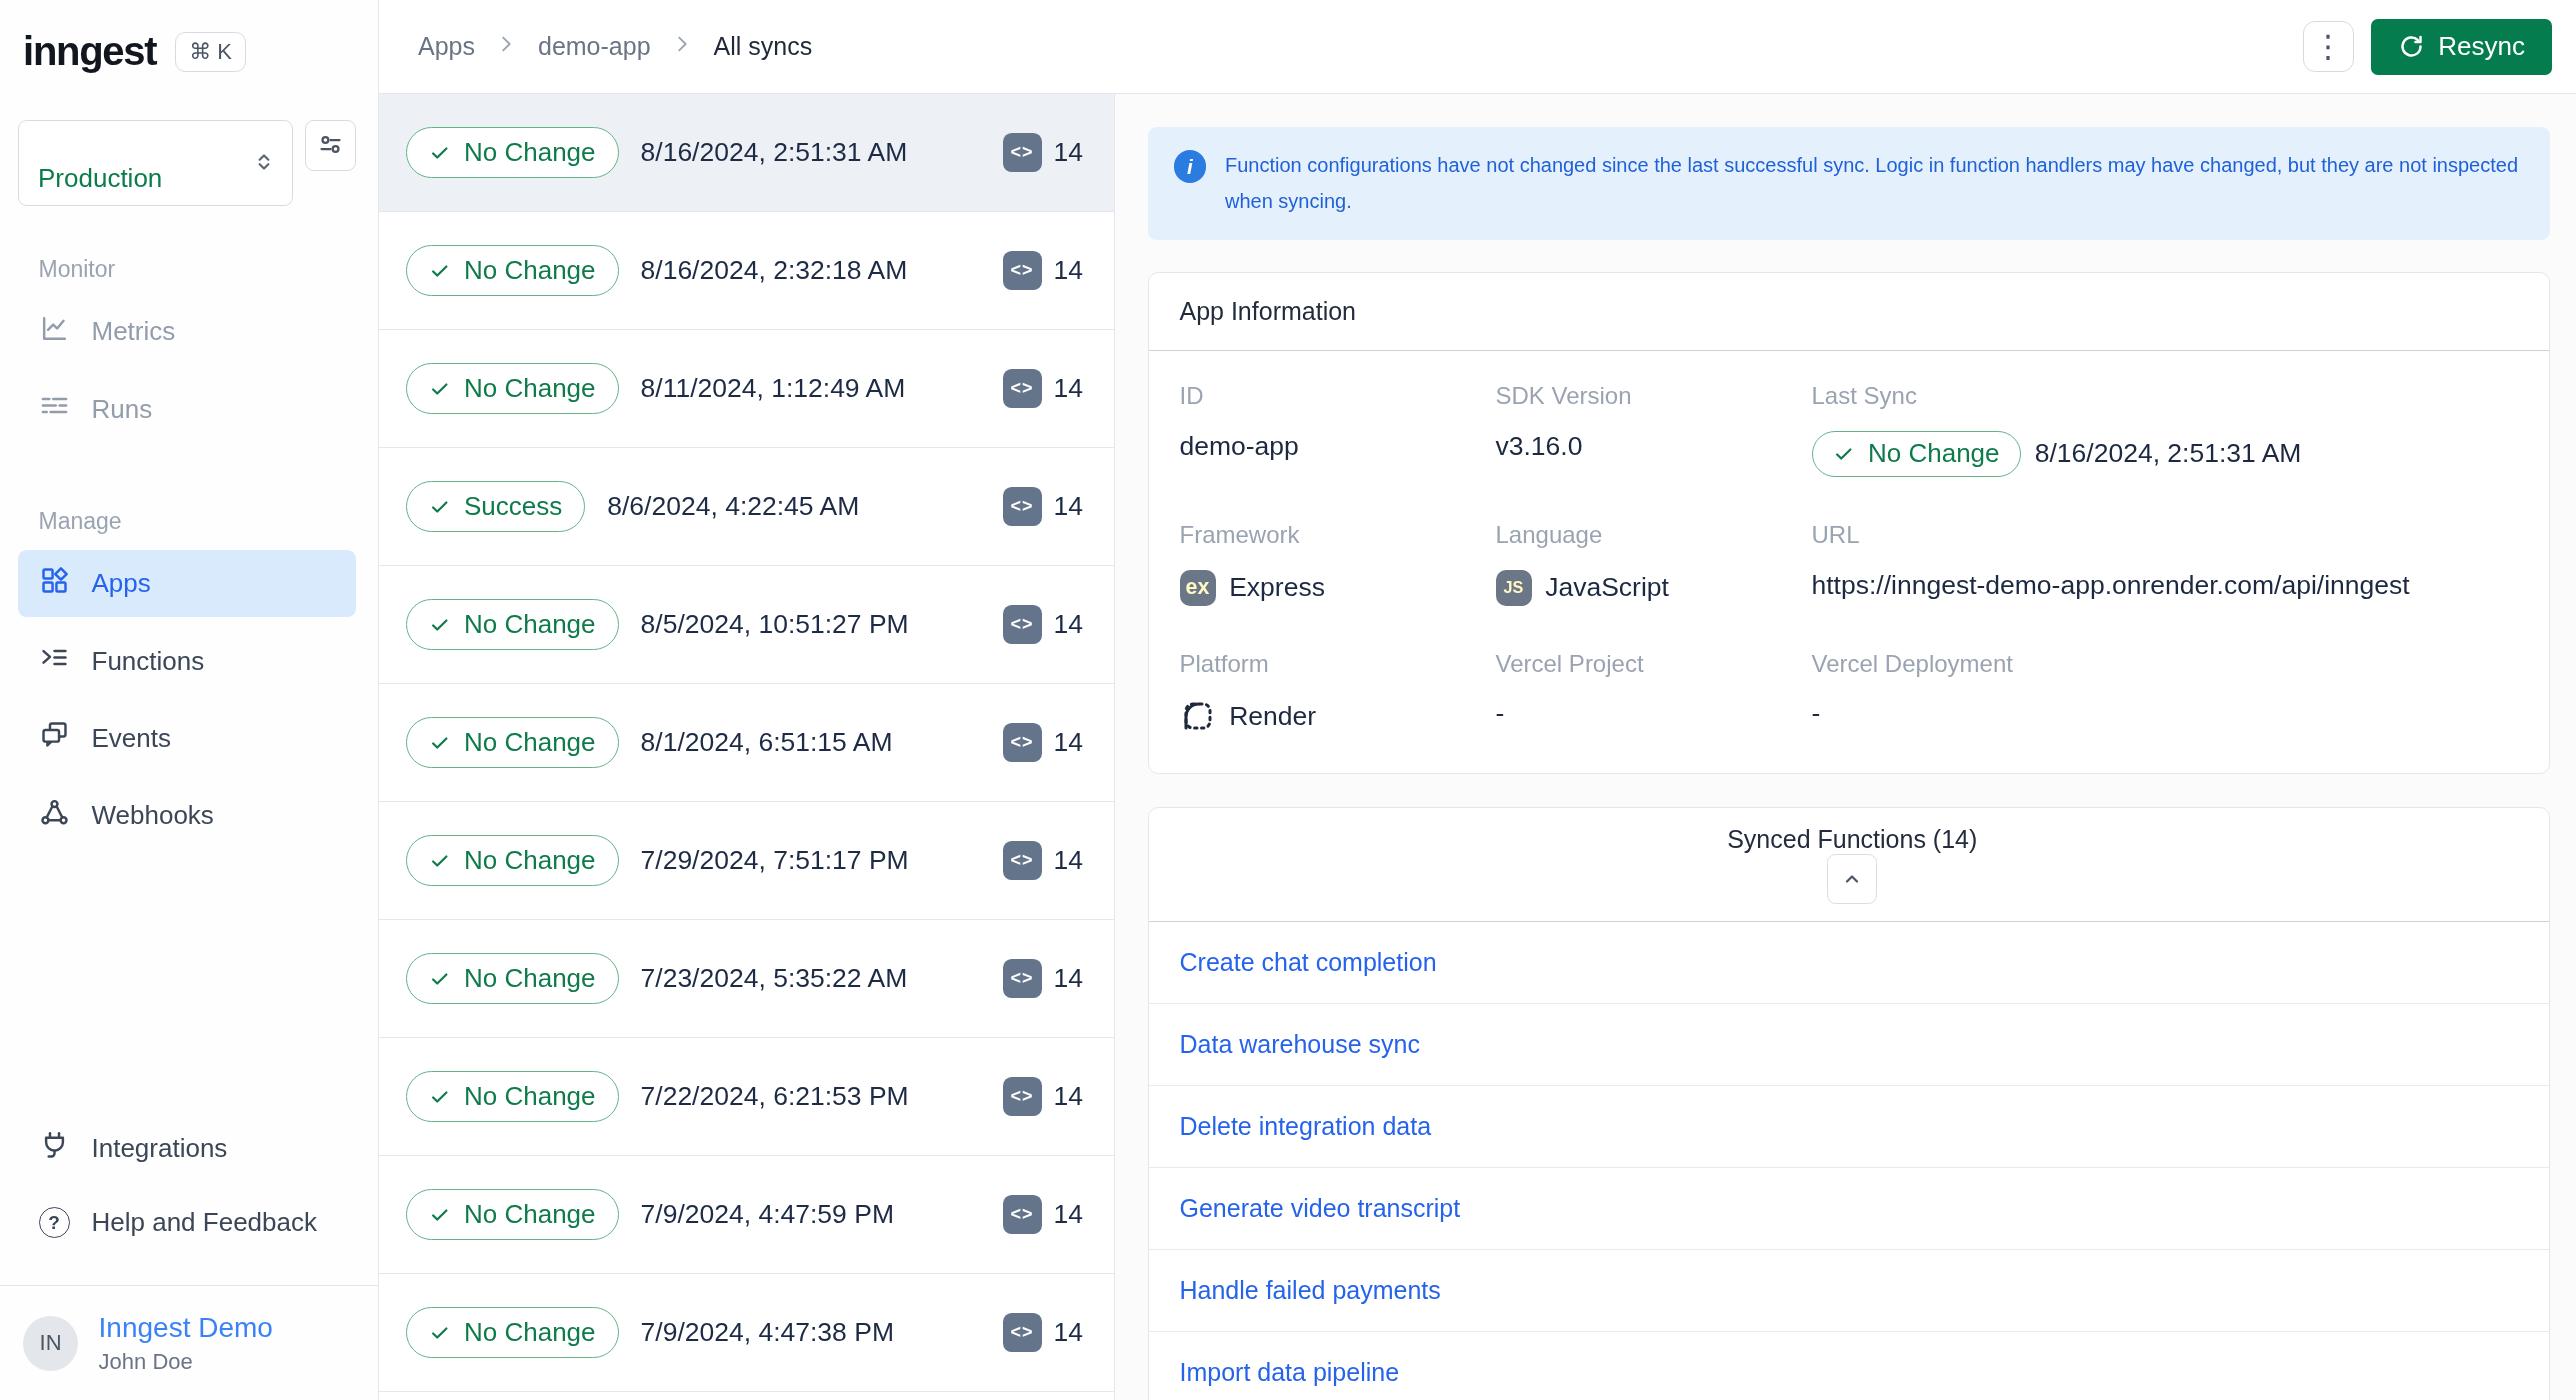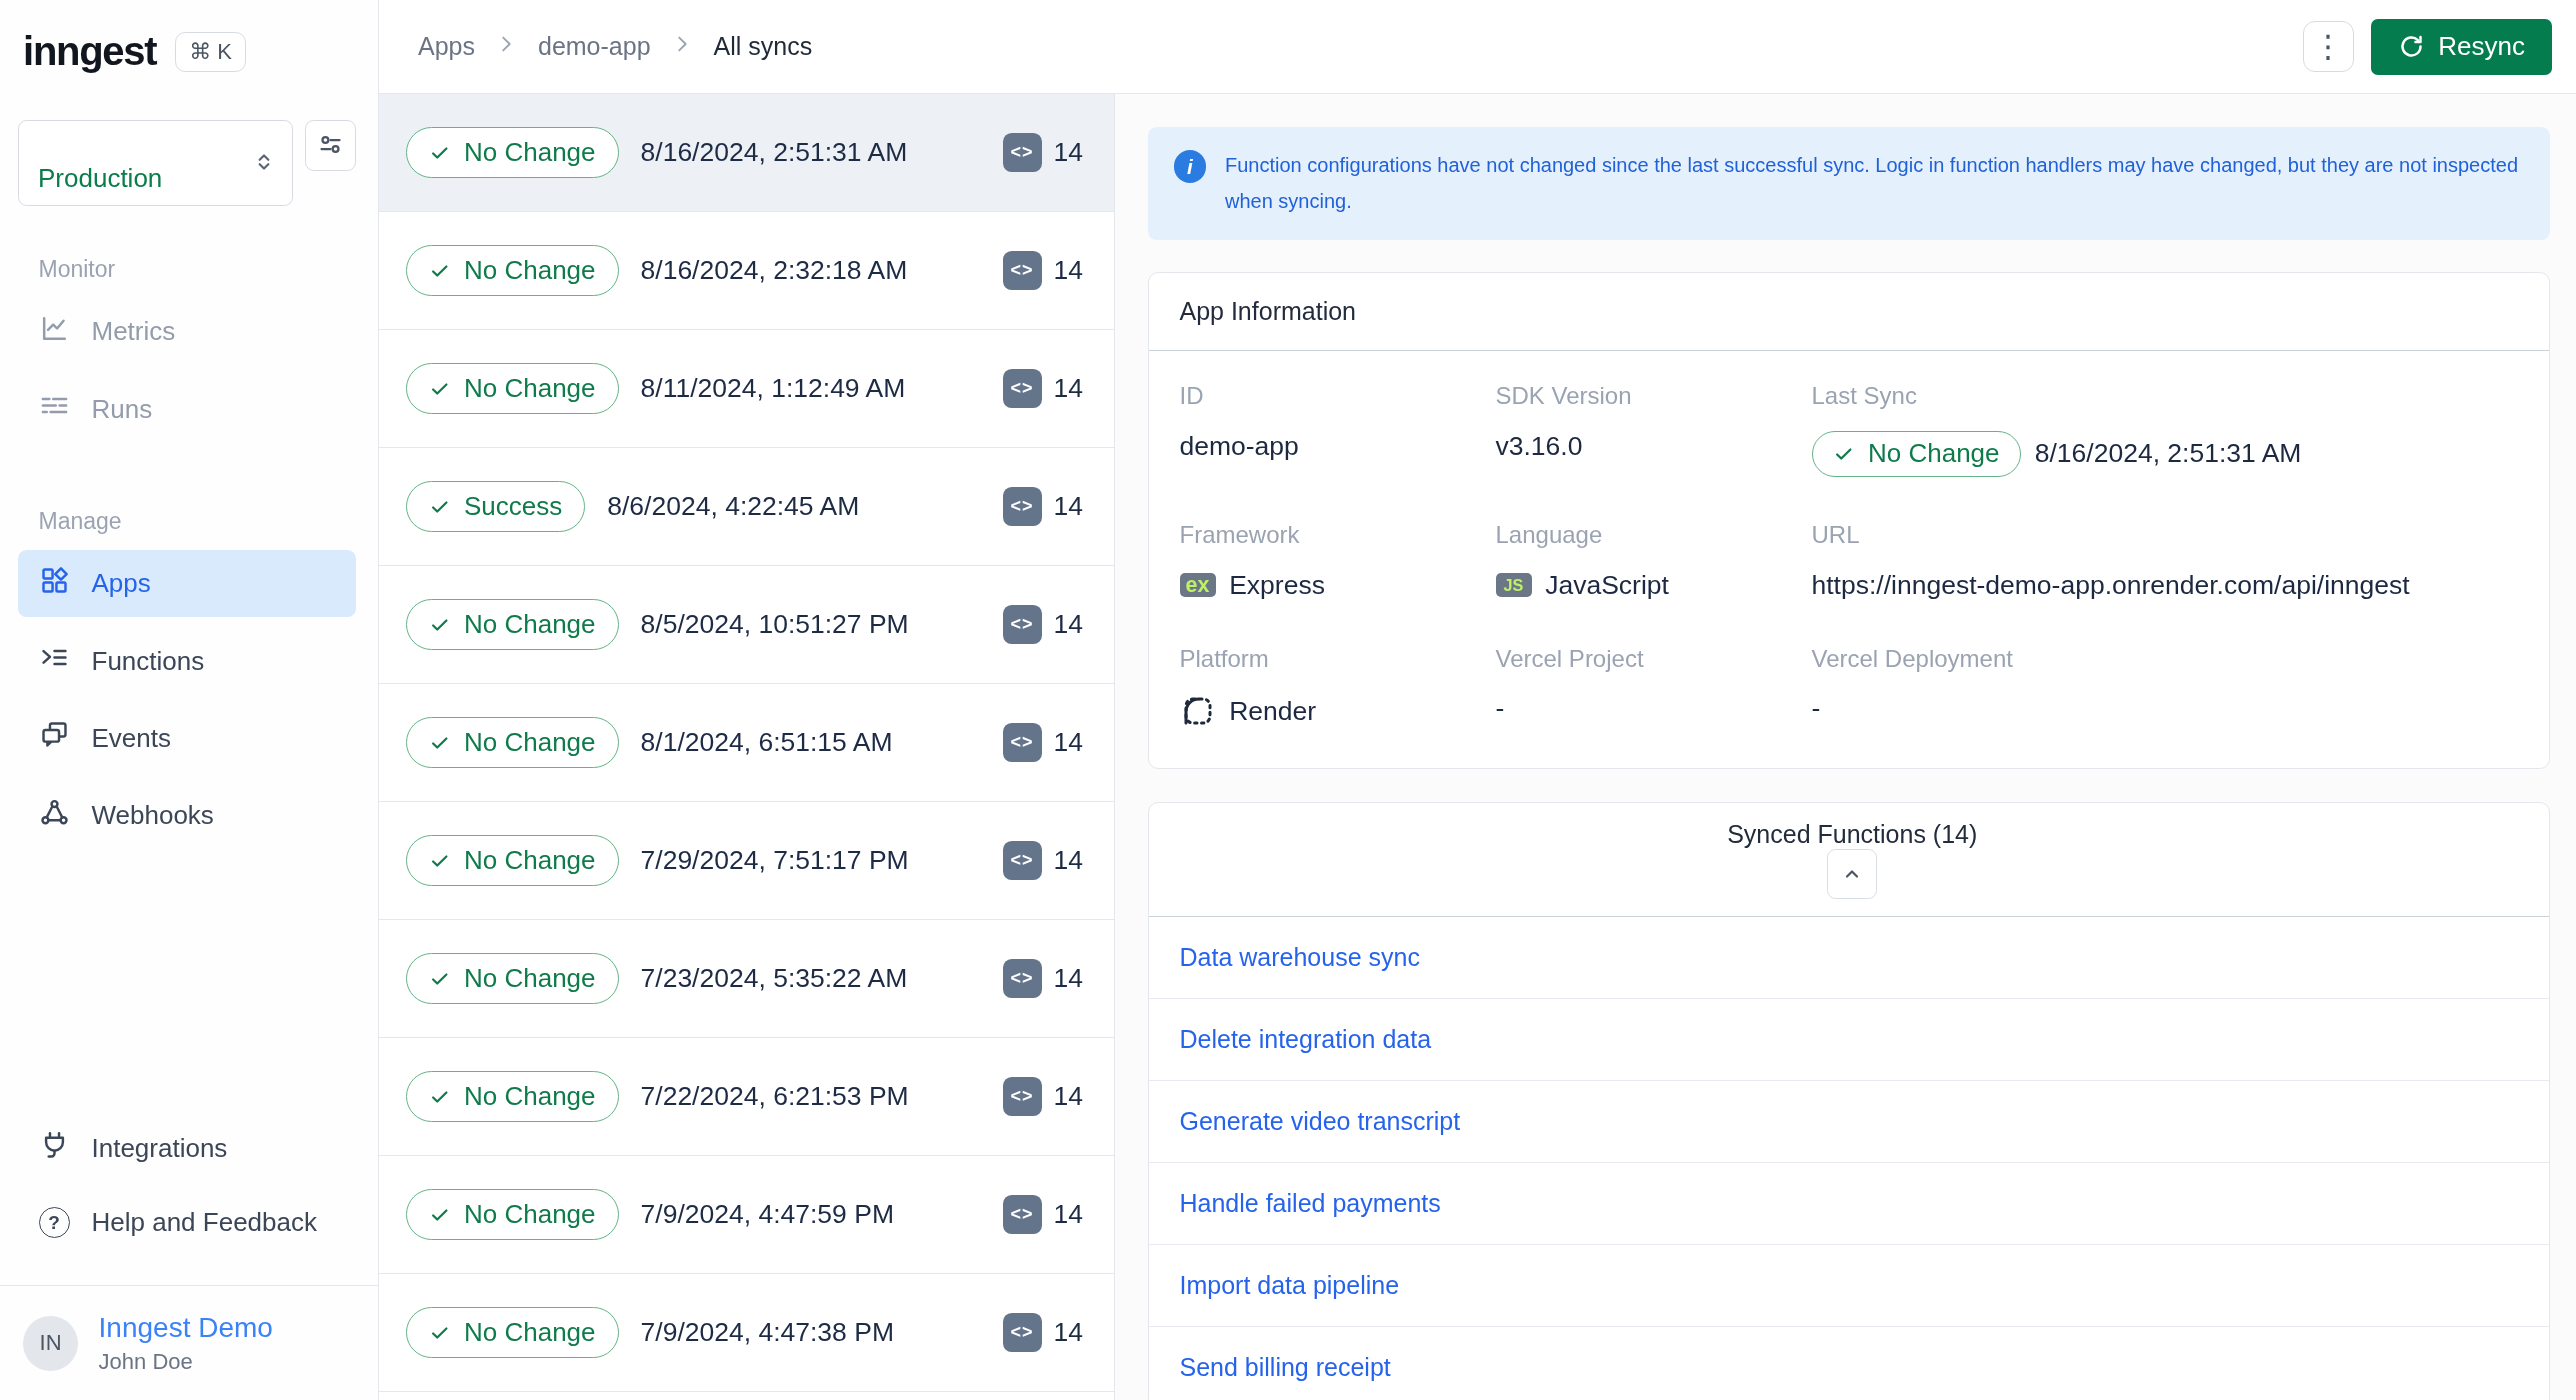--- a/index.html
+++ b/index.html
@@ -76,21 +76,21 @@
                display:flex; align-items:center; justify-content:center; margin-top:3.4px; }
   .banner-text { color:#2161d8; font-size:20px; line-height:36px; max-width:1309px; }
 
   .card { background:#fff; border:0.9px solid #e3e6ea; border-radius:10.3px; margin-top:32.5px; }
   .card-header { padding:24px 31px; font-size:25px; font-weight:500; color:#232c3d;
                  border-bottom:0.9px solid #ccd2d9; display:flex; align-items:center; justify-content:space-between; }
   .app-grid { display:grid; grid-template-columns:316px 316px 1fr; padding:31px 31px 39px 31px; row-gap:44px; }
   .field-label { color:#9aa3b1; font-size:24px; }
   .field-value { margin-top:20.5px; font-size:26.5px; font-weight:500; color:#1c2940;
                  display:flex; align-items:center; gap:13.7px; white-space:nowrap; }
-  .lang-chip { width:36px; height:24px; border-radius:5px; background:#6b7686; color:#bef264;
+  .lang-chip { width:36px; height:36px; border-radius:10px; background:#6b7686; color:#fef9c3;
                display:flex; align-items:center; justify-content:center; }
   .lang-chip.ex { font-size:21.4px; font-weight:600; text-transform:lowercase; }
   .lang-chip.js { font-size:16.2px; font-weight:700; }
   .pill.small { padding:6.8px 20.5px; }
 
   .fn-header { padding:17px 24px 17px 31px;flex-direction:column; }
   .collapse-btn { width:50px; height:50px; border:1.7px solid #d9dee4; border-radius:8.6px;
                   background:#fff; display:flex; align-items:center; justify-content:center;
                   color:#4b5563; cursor:pointer; }
   .fn-row { padding:26px 31px; border-bottom:0.9px solid #e7eaf0; }
@@ -508,20 +508,21 @@
           <div class="card-header fn-header">
             <span>Synced Functions (14)</span>
             <div class="collapse-btn">
               <span style="display:flex;">
                 <svg width="24" height="24" viewBox="0 0 24 24" fill="none" stroke="#4b5563" stroke-width="2.2" stroke-linecap="round" stroke-linejoin="round">
                     <path d="M7 14.5l5-5 5 5"></path>
                   </svg>
               </span>
             </div>
           </div>
+          <div class="fn-row"><a class="fn-link">Create chat completion</a></div>
           <div class="fn-row"><a class="fn-link">Data warehouse sync</a></div>
           <div class="fn-row"><a class="fn-link">Delete integration data</a></div>
           <div class="fn-row"><a class="fn-link">Generate video transcript</a></div>
           <div class="fn-row"><a class="fn-link">Handle failed payments</a></div>
           <div class="fn-row"><a class="fn-link">Import data pipeline</a></div>
           <div class="fn-row"><a class="fn-link">Send billing receipt</a></div>
         </div>
 
       </div>
     </div>

